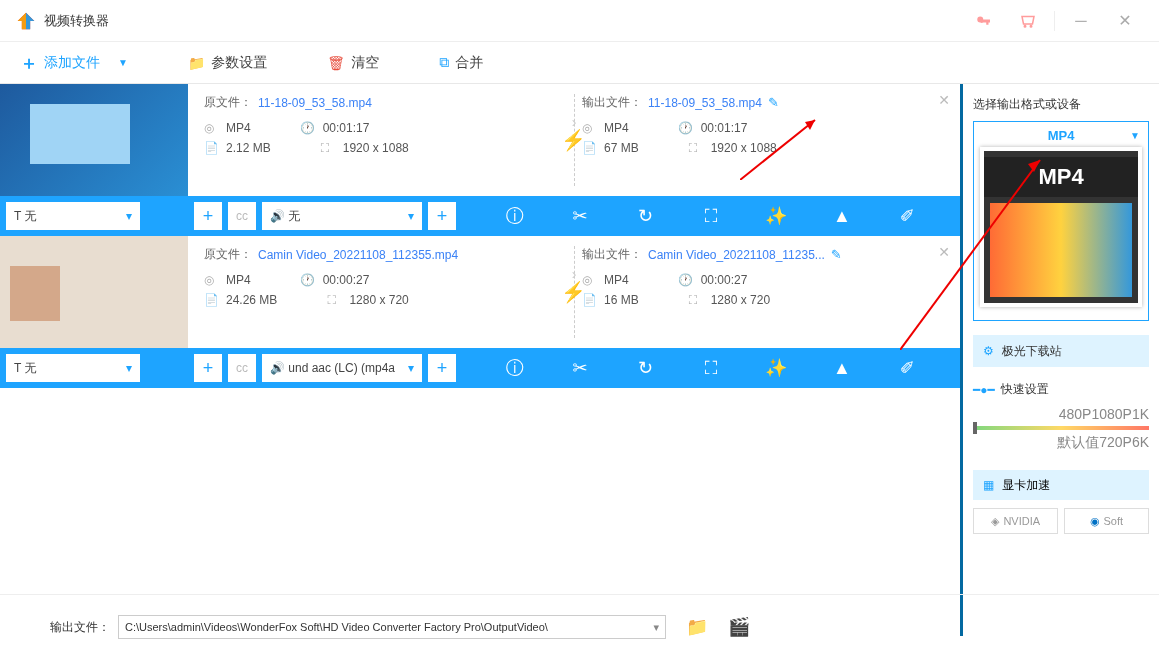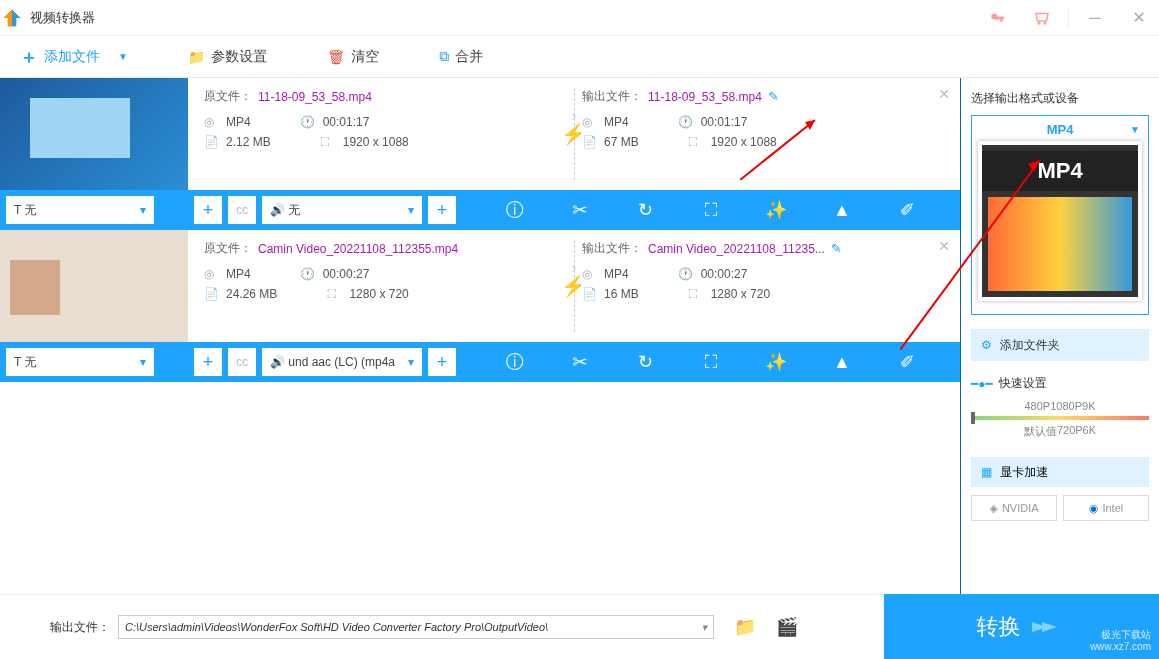--- a/index.html
+++ b/index.html
@@ -1,92 +1,92 @@
 <!DOCTYPE html>
 <html><head>
 <meta charset="utf-8">
 <style>
 *{box-sizing:border-box;margin:0;padding:0;font-family:"Microsoft YaHei",Arial,sans-serif;}
 body{width:1159px;height:659px;background:#fff;position:relative;overflow:hidden;}
-.titlebar{height:36px;display:flex;align-items:center;padding:0 2px;border-bottom:1px solid #eee;}
+.titlebar{height:42px;display:flex;align-items:center;padding:0 16px;border-bottom:1px solid #eee;}
 .app-logo{width:20px;height:20px;margin-right:8px;}
 .app-title{font-size:13px;color:#333;}
 .titlebar-right{margin-left:auto;display:flex;gap:8px;align-items:center;}
 .tb-icon{width:36px;height:28px;display:flex;align-items:center;justify-content:center;color:#aaa;cursor:pointer;}
 .key-icon{color:#ff9c9c;}
 .cart-icon{color:#ff9c9c;}
 
 .toolbar{height:42px;display:flex;align-items:center;padding:0 20px;gap:60px;border-bottom:1px solid #e8e8e8;}
 .tool-btn{display:flex;align-items:center;gap:6px;font-size:14px;cursor:pointer;}
 .add-file{color:#1ea4ff;}
 .add-file .plus{color:#1ea4ff;font-weight:bold;font-size:18px;}
 .drop-arrow{color:#1ea4ff;font-size:10px;margin-left:12px;}
 .add-folder{color:#444;}
 .clear-btn{color:#444;}
 .merge-btn{color:#444;}
 .trash{color:#e74c3c;}
 
 .main-area{display:flex;height:552px;}
 .content{width:960px;height:552px;overflow:hidden;}
-.sidebar{width:199px;padding:12px 10px;border-left:1px solid #0369a1;}
+.sidebar{width:199px;padding:12px 10px;border-left:3px solid #0369a1;}
 
 .file-row{display:flex;height:112px;}
 .thumb{width:188px;height:112px;background:#2a3a4a;position:relative;}
 .thumb1{background:linear-gradient(135deg,#1e5a9e,#2a8fd4);}
 .thumb1::before{content:"";position:absolute;left:30px;top:20px;width:100px;height:60px;background:#a0d4f5;}
 .thumb2{background:#e8ddd0;}
 .thumb2::before{content:"";position:absolute;left:10px;top:30px;width:50px;height:55px;background:#d4a88a;}
 .file-info{flex:1;display:flex;padding:10px 8px;position:relative;}
 .file-half{width:50%;padding:0 8px;}
 .file-label{font-size:12px;color:#666;margin-bottom:10px;display:flex;align-items:center;gap:6px;}
-.file-name{color:#a21caf;}
+.file-name{color:#3b82f6;}
 .edit-pen{color:#1ea4ff;font-size:13px;}
 .close-x{position:absolute;right:10px;top:8px;color:#bbb;font-size:14px;cursor:pointer;}
 .meta-row{display:flex;gap:50px;margin-bottom:6px;}
 .meta-item{display:flex;align-items:center;gap:6px;font-size:12px;color:#555;}
 .meta-icon{color:#aaa;width:16px;}
 .divider-col{position:absolute;left:50%;top:10px;bottom:10px;width:2px;border-left:1px dashed #ccc;}
 .bolt{position:absolute;left:50%;top:50%;transform:translate(-50%,-50%);color:#ff9a00;font-size:20px;}
 .arrow-r{position:absolute;left:50%;top:30px;transform:translateX(-50%);color:#ccc;font-size:14px;}
 
 .action-bar{height:40px;background:#1ea4ff;display:flex;align-items:center;}
 .subtitle-sel{width:188px;height:40px;background:#1ea4ff;display:flex;align-items:center;padding:0 6px;gap:6px;}
 .sel-box{height:28px;background:#fff;display:flex;align-items:center;padding:0 8px;font-size:12px;color:#444;}
-.sel-main{width:148px;justify-content:space-between;}
+.sel-main{width:134px;justify-content:space-between;}
 .sel-small{width:28px;justify-content:center;}
 .add-t{width:28px;height:28px;background:#fff;display:flex;align-items:center;justify-content:center;color:#1ea4ff;font-size:18px;cursor:pointer;}
 .audio-sel{display:flex;align-items:center;gap:6px;padding:0 6px;}
 .audio-box{width:160px;}
 .action-icons{flex:1;display:flex;align-items:center;justify-content:space-around;padding:0 20px;}
 .act-icon{color:#fff;font-size:18px;cursor:pointer;width:30px;text-align:center;}
 
 .sidebar-label{font-size:12px;color:#333;margin-bottom:8px;}
 .format-card{border:1px solid #1ea4ff;height:200px;padding:6px;position:relative;cursor:pointer;}
 .format-title{color:#1ea4ff;font-size:13px;text-align:center;margin-bottom:4px;font-weight:bold;}
 .format-drop{position:absolute;right:8px;top:8px;color:#1ea4ff;font-size:10px;}
 .format-img{width:100%;height:160px;background:#333;position:relative;border:4px solid #fff;box-shadow:0 0 4px rgba(0,0,0,.3);}
 .format-mp4{position:absolute;top:6px;left:0;right:0;height:40px;background:#222;color:#fff;font-size:22px;text-align:center;line-height:40px;font-weight:bold;}
 .format-preview{position:absolute;top:52px;left:6px;right:6px;bottom:6px;background:linear-gradient(90deg,#ff6b35,#ffd23f,#3498db);}
 
 .param-btn{margin-top:14px;height:32px;background:#def3ff;display:flex;align-items:center;padding:0 10px;gap:8px;font-size:12px;color:#333;cursor:pointer;}
 .param-icon{color:#1ea4ff;}
 
 .quick-set{margin-top:14px;font-size:12px;color:#333;display:flex;align-items:center;gap:6px;}
 .quick-slider{margin-top:8px;}
-.slider-labels{display:flex;justify-content:center;font-size:11px;color:#888;}
+.slider-labels{display:flex;justify-content:flex-end;font-size:14px;color:#888;}
 .slider-track{height:4px;background:linear-gradient(90deg,#7fd87f,#ffd966,#ff7766);margin:4px 0;position:relative;}
 .slider-handle{position:absolute;left:0;top:-4px;width:4px;height:12px;background:#666;}
 
 .gpu-accel{margin-top:18px;height:30px;background:#def3ff;display:flex;align-items:center;padding:0 10px;gap:8px;font-size:12px;cursor:pointer;}
 .gpu-btns{margin-top:8px;display:flex;gap:6px;}
 .gpu-btn{flex:1;height:26px;border:1px solid #ddd;display:flex;align-items:center;justify-content:center;gap:4px;font-size:11px;color:#999;}
 
 .footer{position:absolute;bottom:0;left:0;right:0;height:65px;display:flex;align-items:center;padding:0 20px 0 50px;border-top:1px solid #eee;}
 .out-label{font-size:12px;color:#333;margin-right:8px;}
-.out-path{width:596px;height:24px;border:1px solid #ccc;padding:0 6px;font-size:11px;color:#333;display:flex;align-items:center;justify-content:space-between;font-style:italic;}
+.out-path{width:548px;height:24px;border:1px solid #ccc;padding:0 6px;font-size:11px;color:#333;display:flex;align-items:center;justify-content:space-between;}
 .fold-icon{color:#1ea4ff;font-size:18px;margin-left:20px;cursor:pointer;}
 .convert-btn{position:absolute;right:0;bottom:0;width:275px;height:65px;background:#1ea4ff;color:#fff;font-size:22px;display:flex;align-items:center;justify-content:center;cursor:pointer;}
 .watermark{position:absolute;right:8px;bottom:6px;font-size:10px;color:rgba(255,255,255,.8);line-height:1.2;text-align:right;}
 
 .red-arrow{position:absolute;pointer-events:none;z-index:100;}
 </style>
 </head>
 <body>
 
 <div class="titlebar">
@@ -323,31 +323,31 @@
   <div class="format-card">
     <div class="format-title">MP4</div>
     <span class="format-drop">▼</span>
     <div class="format-img">
       <div class="format-mp4">MP4</div>
       <div class="format-preview"></div>
     </div>
   </div>
   <div class="param-btn">
     <span class="param-icon">⚙</span>
-    <span>添加文件夹</span>
+    <span>极光下载站</span>
   </div>
   <div class="quick-set">
     <span style="color:#1ea4ff;">━●━</span>
     <span>快速设置</span>
   </div>
   <div class="quick-slider">
     <div class="slider-labels">
       <span>480P</span>
       <span>1080P</span>
-      <span>9K</span>
+      <span>1K</span>
     </div>
     <div class="slider-track">
           <div class="slider-handle"></div>
         </div>
     <div class="slider-labels">
       <span>默认值</span>
       <span>720P</span>
       <span>6K</span>
     </div>
   </div>
@@ -355,44 +355,34 @@
     <span style="color:#1ea4ff;">▦</span>
     <span>显卡加速</span>
   </div>
   <div class="gpu-btns">
     <div class="gpu-btn">
           <span>◈</span>
           <span>NVIDIA</span>
         </div>
     <div class="gpu-btn">
           <span style="color:#0071c5;">◉</span>
-          <span>Intel</span>
+          <span>Soft</span>
         </div>
   </div>
 </div>
 </div>
 
 <div class="footer">
   <span class="out-label">输出文件：</span>
   <div class="out-path">
     <span>C:\Users\admin\Videos\WonderFox Soft\HD Video Converter Factory Pro\OutputVideo\</span>
     <span style="color:#888;">▾</span>
   </div>
   <span class="fold-icon">📁</span>
   <span class="fold-icon">🎬</span>
-  <div class="convert-btn">
-    <span>转换</span>
-    <svg width="40" height="30" viewBox="0 0 40 30" style="margin-left:6px;">
-        <path fill="#7fd4ff" d="M5 10l15 5-15 5zM15 10l15 5-15 5z"></path>
-      </svg>
-    <div class="watermark">
-      <div>极光下载站</div>
-        <div>www.xz7.com</div>
-    </div>
-  </div>
 </div>
 
 <svg class="red-arrow" style="left:740px;top:110px;" width="90" height="70">
     <line x1="0" y1="70" x2="75" y2="10" stroke="#e00" stroke-width="2"></line>
     <polygon points="75,10 65,12 70,20" fill="#e00"></polygon>
   </svg>
 <svg class="red-arrow" style="left:900px;top:150px;" width="150" height="200">
     <line x1="0" y1="200" x2="140" y2="10" stroke="#e00" stroke-width="2"></line>
     <polygon points="140,10 128,14 134,22" fill="#e00"></polygon>
   </svg>

